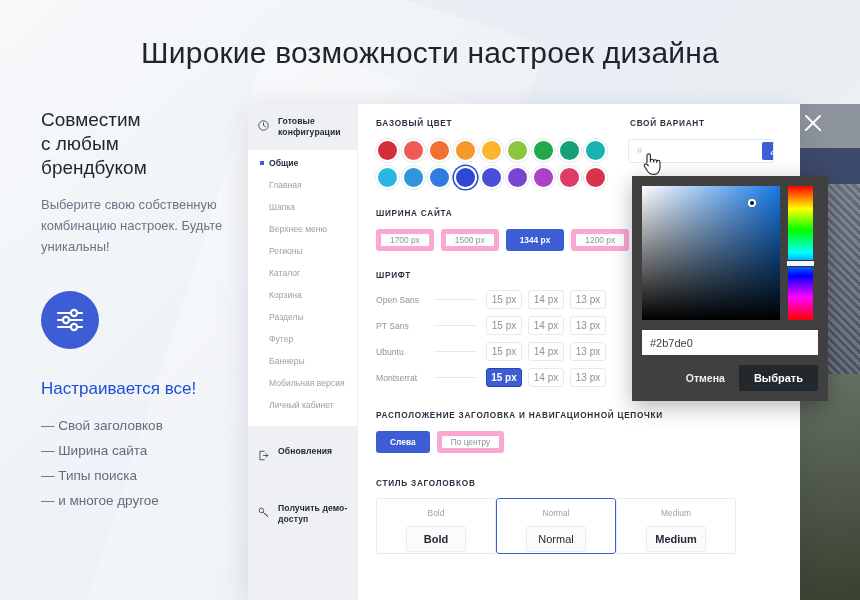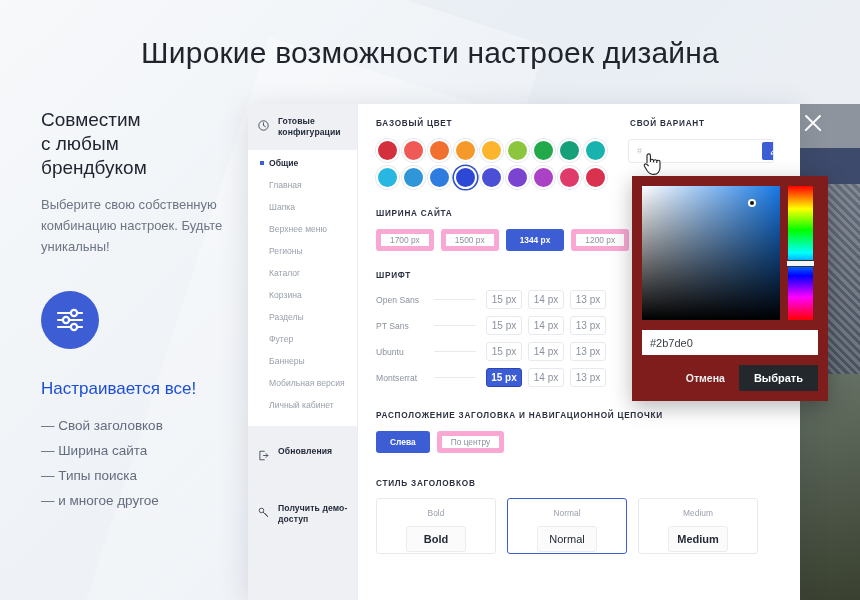--- a/index.html
+++ b/index.html
@@ -187,21 +187,21 @@
   .font-sizes { display:flex; gap: 6px; }
   .size-btn {
     width: 36px; height: 19px; border:1px solid #e6e9ee; border-radius: 3px;
     display:flex; align-items:center; justify-content:center;
     font-size: 10px; color:#8a919e; background:#fff; cursor:pointer;
   }
   .size-btn.sel { background:#3c5dd4; border-color:#2b46b3; color:#fff; font-weight:700; }
 
   .sec-gap { margin-top: 20px; }
 
-  .head-styles { display:flex; gap: 11px; margin-top: 10px; }
+  .head-styles { display:flex; margin-top: 10px; }
   .hs-card {
     width: 120px; border:1px solid #e6e9ee; border-radius:3px;
     padding: 9px 0 0 0; text-align:center; background:#fff; cursor:pointer;
     height: 56px;
   }
   .hs-card.sel { border-color:#3c5dd4; }
   .hs-label { font-size: 8.4px; color:#9aa1ad; }
   .hs-sample {
     margin: 8px auto 0 auto; width: 60px; height: 26px;
     border:1px solid #e9ecf1; border-radius:3px; background:#fbfbfc;
@@ -237,21 +237,21 @@
     background:#3c5dd4; display:flex; align-items:center; justify-content:center;
     cursor:pointer;
   }
 
   
   .cursor { position:absolute; left: 640px; top: 150px; z-index: 12; }
 
   
   .picker {
     position: absolute; left: 632px; top: 176px; width: 196px;
-    background: #7f1d1d; padding: 10px;
+    background: #404040; padding: 10px;
     z-index: 10;
     box-shadow: 0 6px 20px rgba(0,0,0,.28);
   }
   .pk-top { display:flex; gap: 8px; }
   .pk-sv {
     position:relative; width: 138px; height: 134px;
     background:
       linear-gradient(to top, #000 0%, rgba(0,0,0,0) 100%),
       linear-gradient(to right, #fff 0%, rgba(255,255,255,0) 100%),
       #1779e6;

